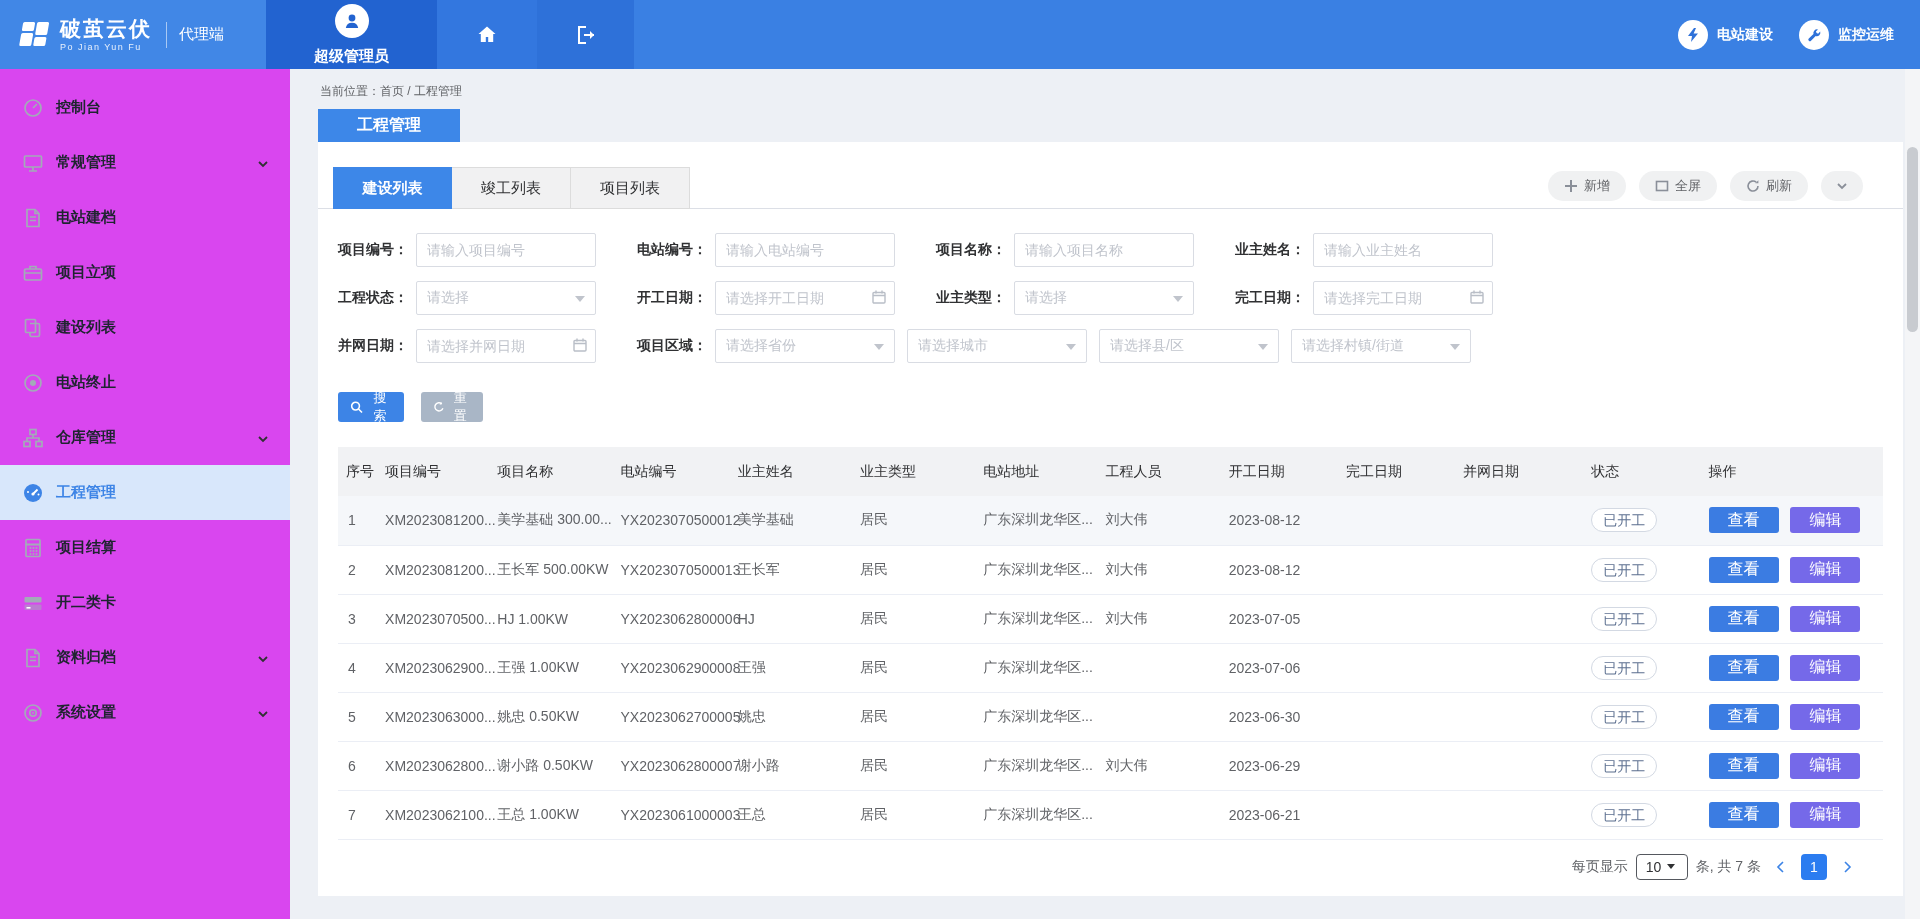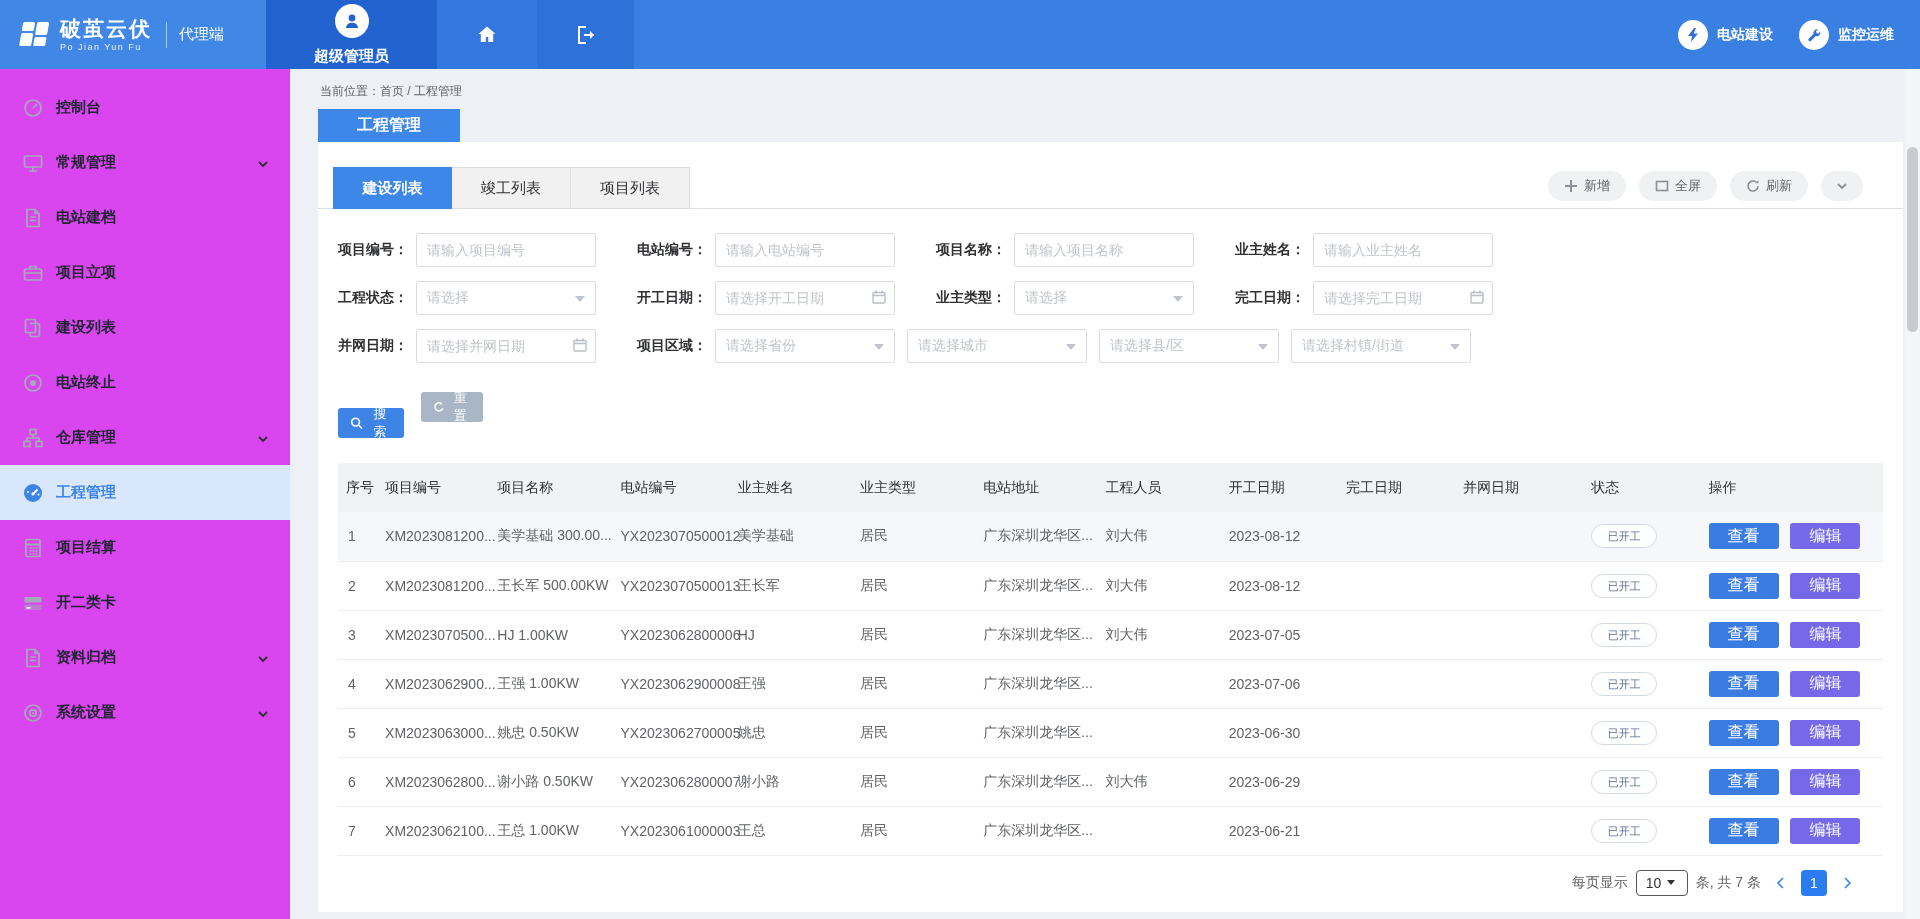--- a/index.html
+++ b/index.html
@@ -59,30 +59,30 @@
   .selbox { width:180px; height:34px; border:1px solid #d9dce3; border-radius:2px; background:#fff; display:flex; align-items:center; padding:0 10px; font-size:14px; color:#c0c4cc; position:relative; cursor:pointer; }
   .selbox .caret { position:absolute; right:10px; top:14px; width:0; height:0; border-left:5px solid transparent; border-right:5px solid transparent; border-top:6px solid #c0c4cc; }
   .datebox { position:relative; width:180px; }
   .datebox .tin { width:180px; padding-right:30px; }
   .datebox .cal { position:absolute; right:8px; top:8px; color:#b9bec7; }
   .region-sels { display:flex; gap:12px; }
   .region-sels .selbox { margin:0; }
 
   .actions { margin:29px 0 0 20px; display:flex; gap:17px; }
   .btn { height:30px; border:none; border-radius:3px; color:#fff; font-size:13px; display:flex; align-items:center; gap:5px; padding:0 12px; cursor:pointer; font-family:inherit; }
-  .btn-search { background:#3d84e6; width:66px; justify-content:center;margin-top:16px; }
+  .btn-search { background:#3d84e6; width:66px; justify-content:center; }
   .btn-reset { background:#a9b6c6; width:62px; justify-content:center; }
 
   
   .tablewrap { margin:25px 20px 0 20px; }
   table { border-collapse:collapse; table-layout:fixed; width:1545px; }
   th { background:#f1f2f4; font-size:14px; font-weight:500; color:#303133; text-align:left; height:49px; padding:0 4px 0 2px; white-space:nowrap; }
   td { font-size:14px; color:#606266; height:49px; border-bottom:1px solid #ebeef5; padding:0 4px 0 2px; white-space:nowrap; overflow:visible; }
   tr.hov td { background:#f5f7fa; }
-  .badge { display:inline-block; width:66px; height:24px; line-height:22px; text-align:center; border:1px solid #d3d9e3; border-radius:13px; font-size:11px; color:#5e7191; background:#fff; }
+  .badge { display:inline-block; width:66px; height:24px; line-height:22px; text-align:center; border:1px solid #d3d9e3; border-radius:13px; font-size:14px; color:#5e7191; background:#fff; }
   .rbtn { width:70px; height:26px; border:none; border-radius:3px; color:#fff; font-size:16px; cursor:pointer; font-family:inherit; }
   .rbtn-view { background:#3b7ce2; margin-right:8px; }
   .rbtn-edit { background:#7569e9; }
 
   
   .pager { display:flex; justify-content:flex-end; align-items:center; margin:14px 44px 4px 0; font-size:14px; color:#606266; gap:8px; }
   .pp-select { width:52px; height:26px; border:1px solid #55585e; border-radius:4px; display:flex; align-items:center; padding:0 6px 0 9px; gap:6px; cursor:pointer; color:#303133; }
   .pp-select .dcaret { width:0; height:0; border-left:4px solid transparent; border-right:4px solid transparent; border-top:5px solid #303133; }
   .pg-chev { background:none; border:none; color:#3d84e6; cursor:pointer; display:flex; align-items:center; padding:0 4px; }
   .pg-num { width:26px; height:26px; background:#2b7cf0; color:#fff; border:none; border-radius:4px; font-size:14px; cursor:pointer; font-family:inherit; }

